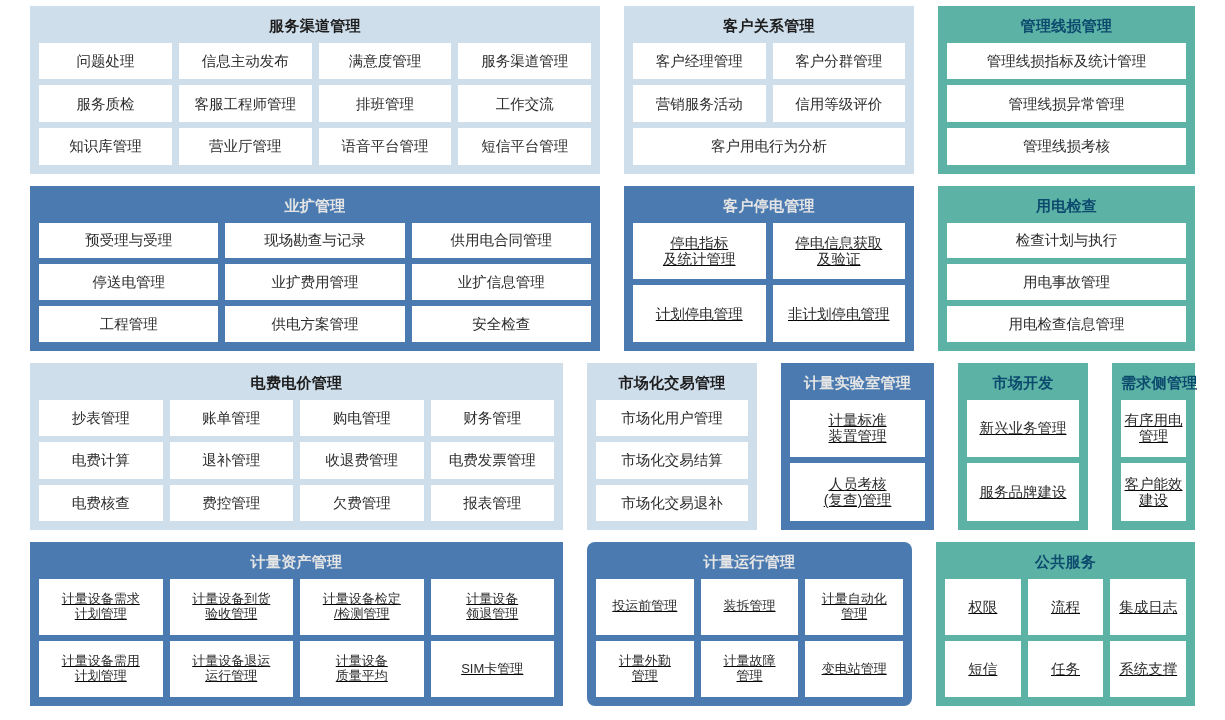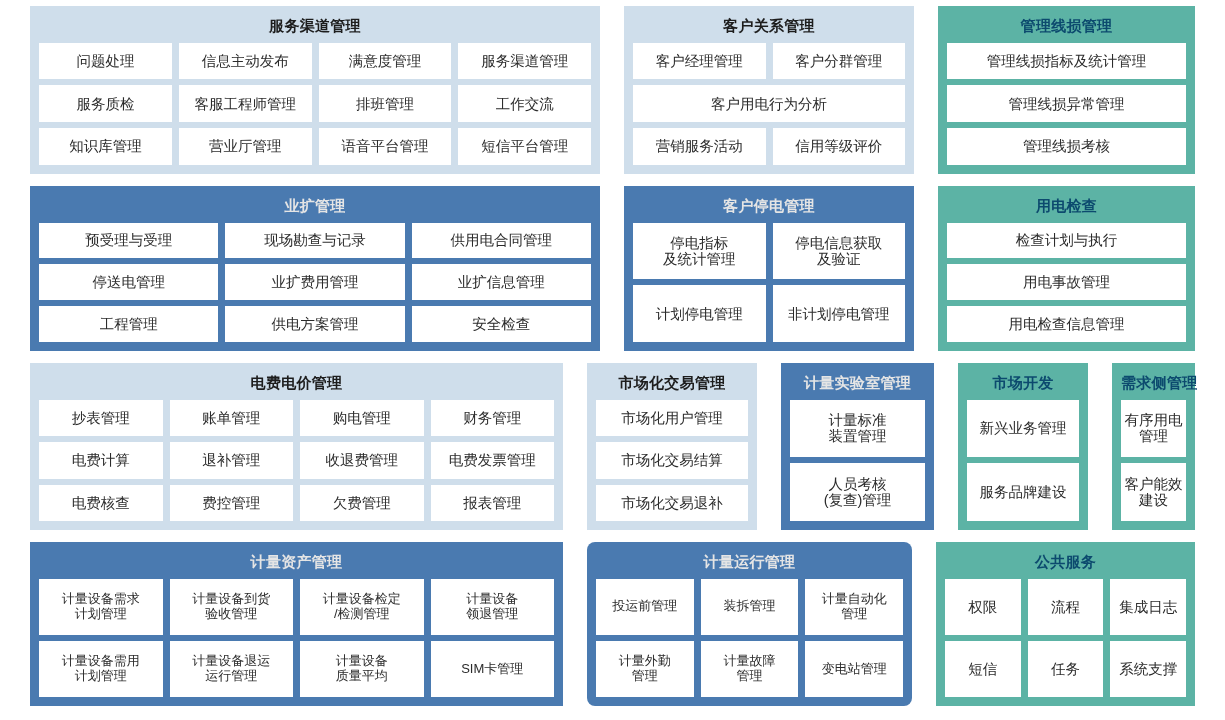--- a/index.html
+++ b/index.html
@@ -102,21 +102,21 @@
   .r3c2 { width: 170px; flex: 0 0 170px; }
   .r3c3 { width: 153px; flex: 0 0 153px; }
   .r3c4 { width: 130px; flex: 0 0 130px; }
   .r3c5 { flex: 1 1 auto; }
 
   
   .r4c1 { width: 533px; flex: 0 0 533px; }
   .r4c2 { width: 325px; flex: 0 0 325px; border-radius: 8px; }
   .r4c3 { flex: 1 1 auto; }
 
-  .grid.g2 .grid-row { flex: 1 1 0; }
+  .grid.g2 .grid-row { flex: 1 1 0; text-decoration: underline; }
 </style>
 </head>
 <body>
 
 <div id="board">
 
   <div class="row row-1">
     <div class="panel light r1c1">
       <div class="panel-title">服务渠道管理</div>
       <div class="grid">
@@ -142,25 +142,25 @@
     </div>
 
     <div class="panel light r1c2">
       <div class="panel-title">客户关系管理</div>
       <div class="grid">
         <div class="grid-row">
           <div class="cell">客户经理管理</div>
           <div class="cell">客户分群管理</div>
         </div>
         <div class="grid-row">
-          <div class="cell">客户用电行为分析</div>
-        </div>
-        <div class="grid-row">
           <div class="cell">营销服务活动</div>
           <div class="cell">信用等级评价</div>
+        </div>
+        <div class="grid-row">
+          <div class="cell">客户用电行为分析</div>
         </div>
       </div>
     </div>
 
     <div class="panel teal r1c3">
       <div class="panel-title">管理线损管理</div>
       <div class="grid">
         <div class="grid-row">
           <div class="cell">管理线损指标及统计管理</div>
         </div>

